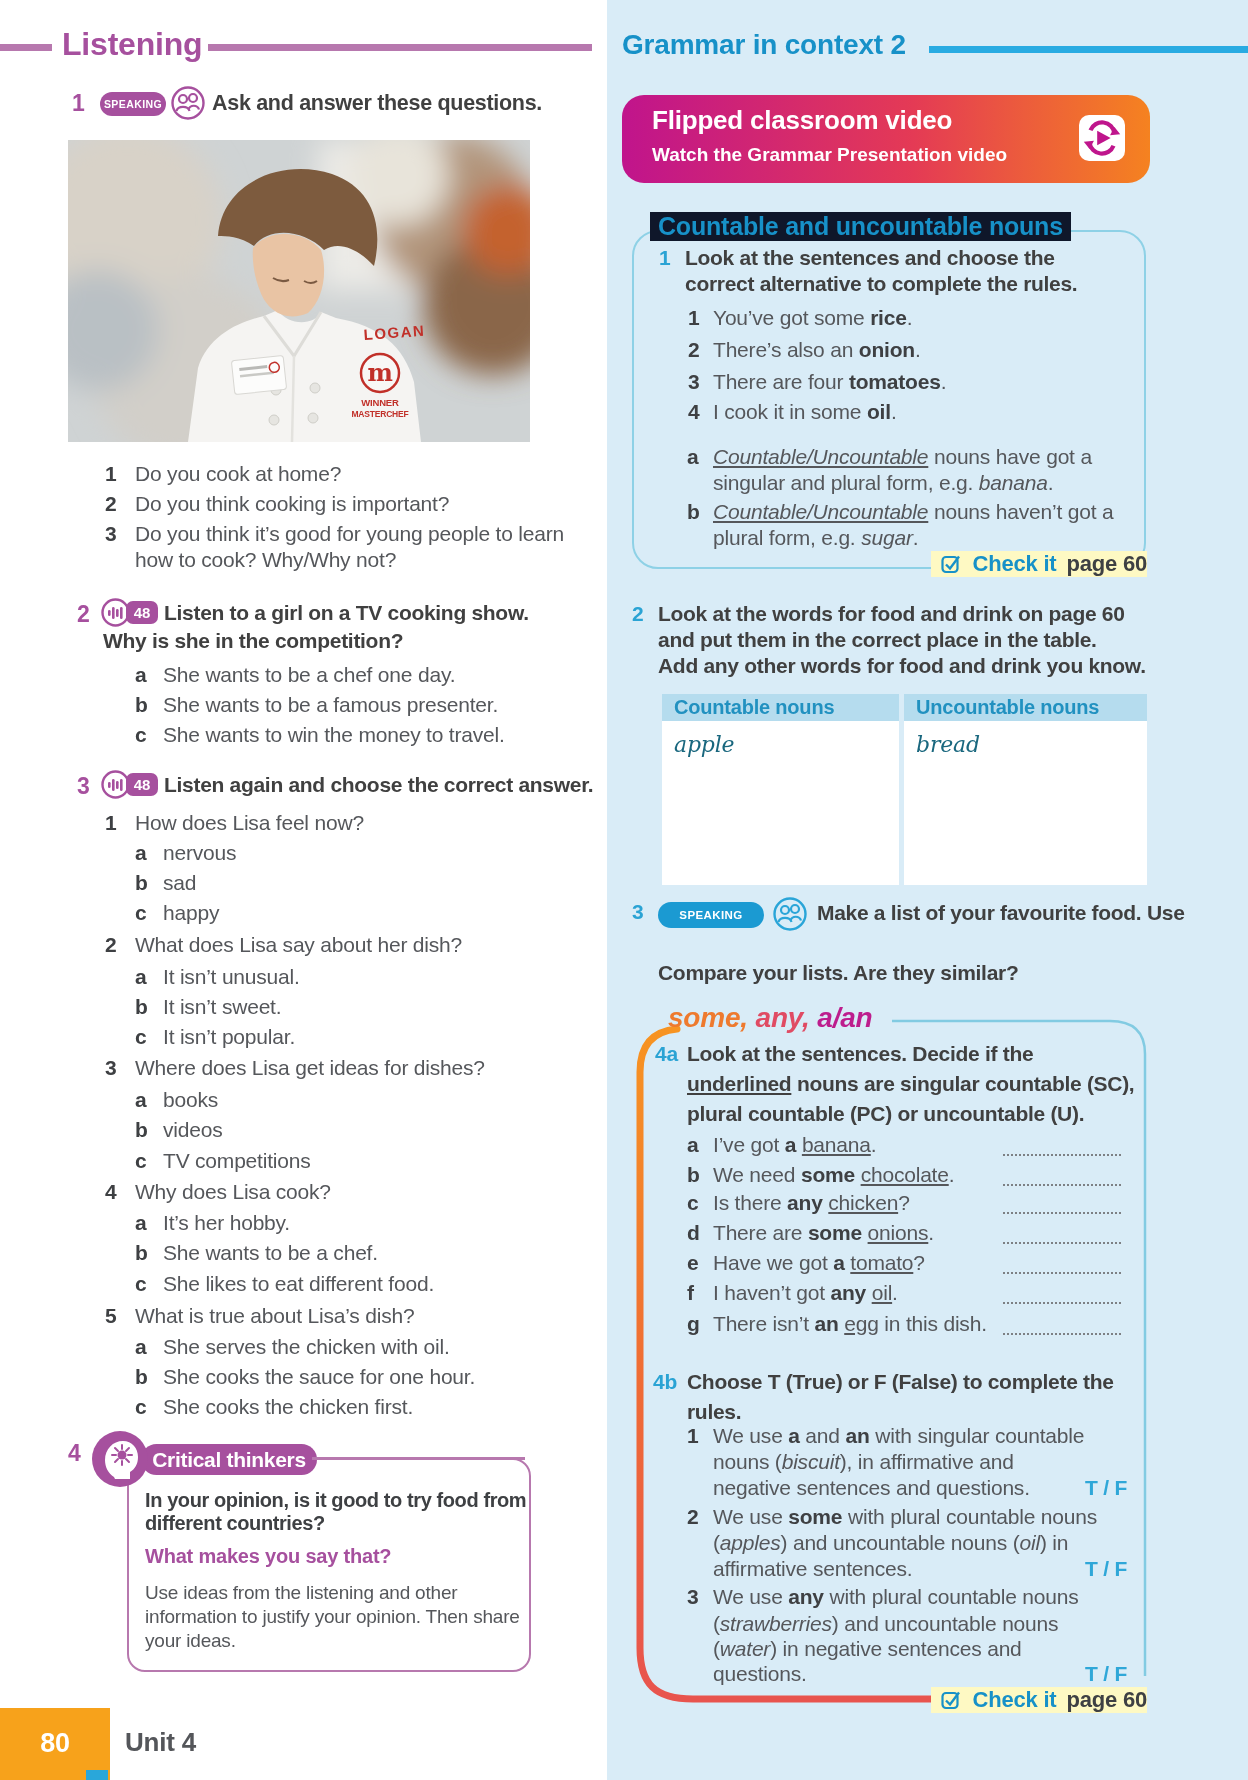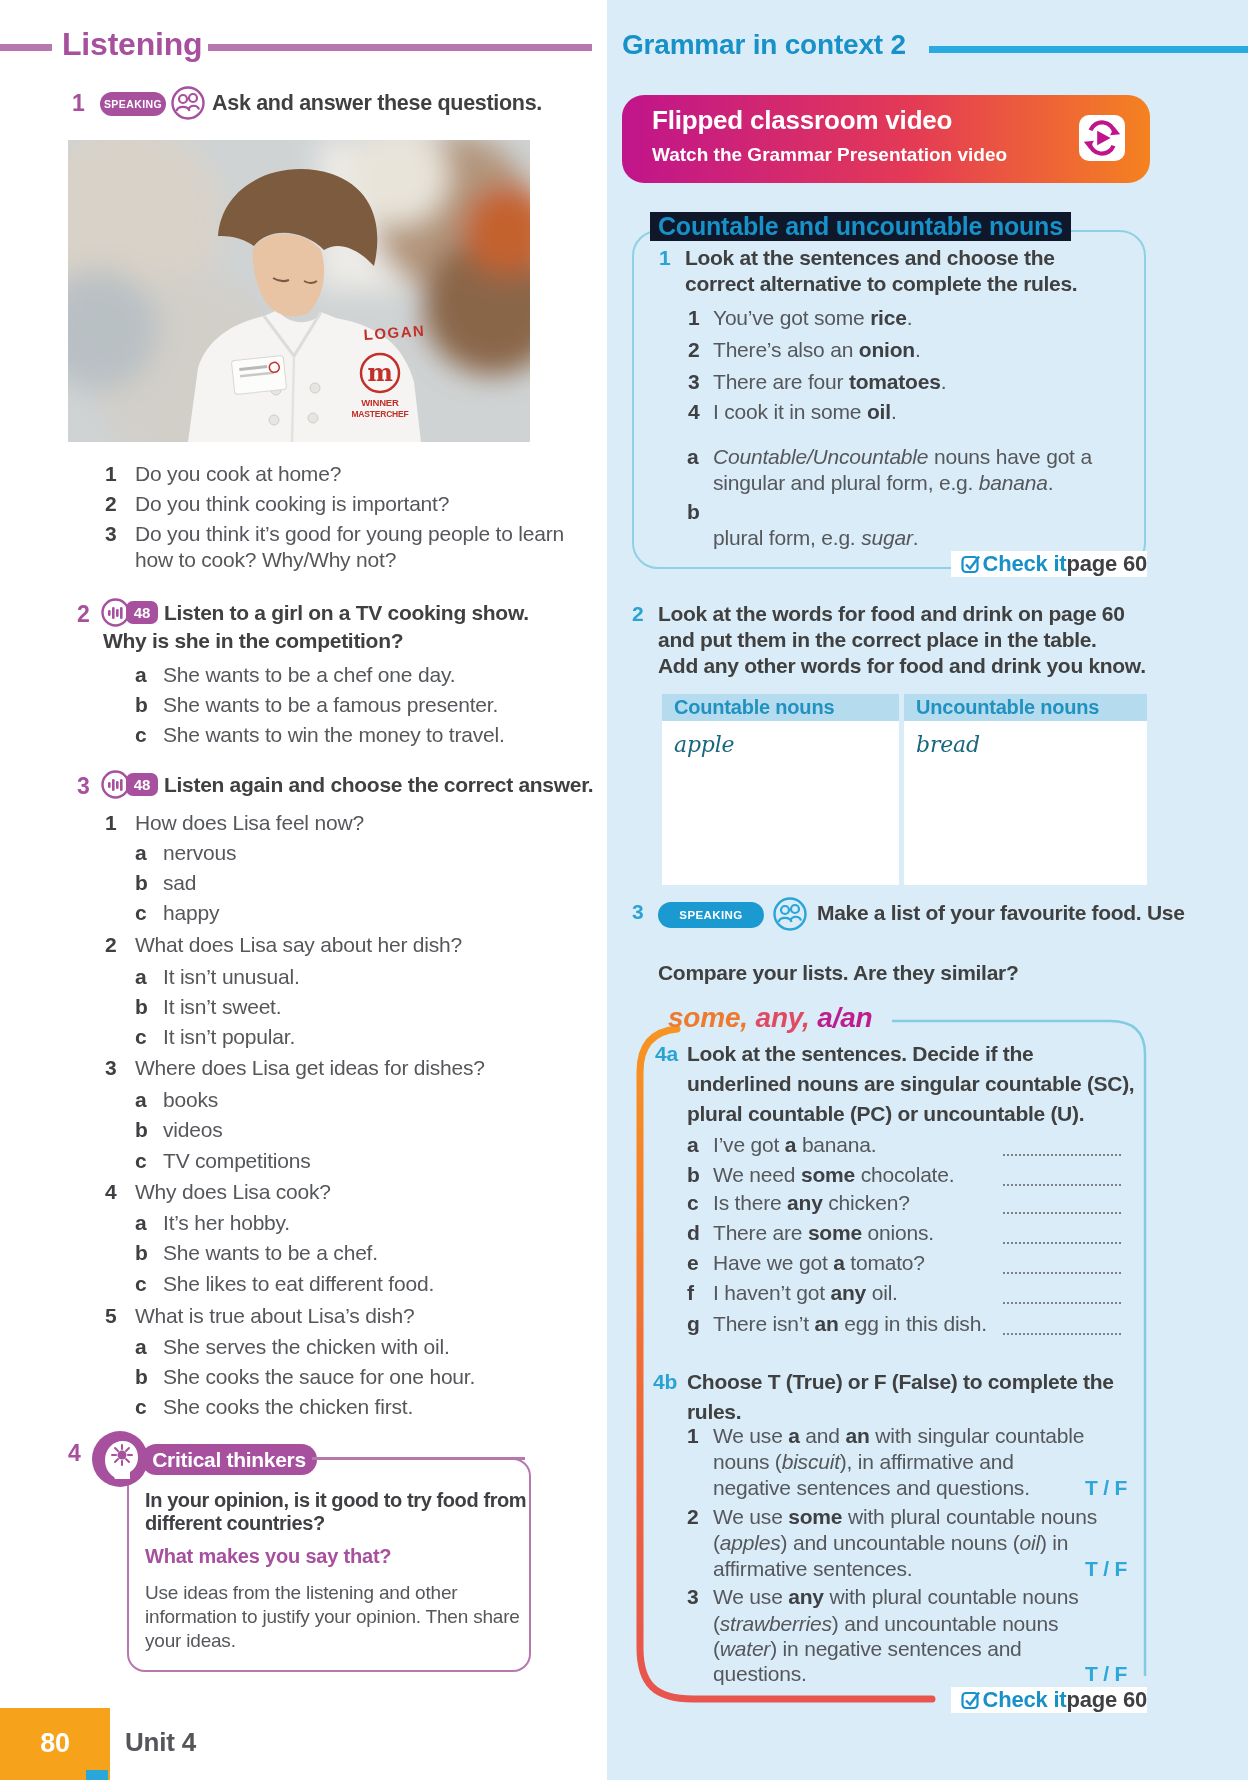--- a/index.html
+++ b/index.html
@@ -10,30 +10,30 @@
   .sm{font-size:19px;color:#55575b}
   .lead{font-size:21px;font-weight:700;color:#404040;letter-spacing:-0.3px}
   .pnum{font-size:23px;font-weight:700;color:#a6509e}
   .qnum{font-size:21px;font-weight:700;color:#3e4043}
   .letter{font-size:21px;font-weight:700;color:#3e4043}
   .tealnum{font-size:21px;font-weight:700;color:#2aa3d4}
   .tealtitle{font-weight:700;color:#1791c8}
   .purpletxt{font-weight:700;color:#a6509e}
   .rb{font-weight:700;color:#3e4043}
   .ri{font-style:italic}
-  .ru{}
+  .ru{text-decoration:underline}
   .c-orange{color:#ee7a2e}
   .c-red{color:#e04b63}
   .c-magenta{color:#bd1d8d}
   .pill{display:flex;align-items:center;justify-content:center;border-radius:13px;color:#fff;font-weight:700;font-size:11.5px;letter-spacing:.4px}
   .purple-bg{background:#a6509e}
   .blue-bg{background:#1b9ad2}
   .dots{border-bottom:2px dotted #7d8084;height:0}
   .hand{font-family:"DejaVu Serif",serif;font-style:italic;font-size:22px;color:#19677e}
-  .checkit{display:flex;align-items:center;gap:0;background:#ffffff;padding-left:10px}
+  .checkit{display:flex;align-items:center;gap:10px;background:#fef9c3;padding-left:10px}
   .checkit .ck-label{font-size:22px;font-weight:700;color:#1791c8}
   .checkit .ck-page{font-size:22px;font-weight:700;color:#3e4043}
   .tf{font-size:21px;font-weight:700;color:#2fa7d8}
   svg{display:block}
 </style>
 </head>
 <body>
 
 <div class="page">
 
@@ -69,20 +69,21 @@
     <div class="abs gray" style="left:106px;top:338px"><span>There’s also an </span><span class="rb">onion</span><span>.</span></div>
     <div class="abs qnum" style="left:81px;top:370px">3</div>
     <div class="abs gray" style="left:106px;top:370px"><span>There are four </span><span class="rb">tomatoes</span><span>.</span></div>
     <div class="abs qnum" style="left:81px;top:400px">4</div>
     <div class="abs gray" style="left:106px;top:400px"><span>I cook it in some </span><span class="rb">oil</span><span>.</span></div>
 
     <div class="abs letter" style="left:80px;top:445px">a</div>
     <div class="abs gray" style="left:106px;top:445px"><span class="ri ru">Countable/Uncountable</span><span> nouns have got a</span></div>
     <div class="abs gray" style="left:106px;top:471px"><span>singular and plural form, e.g. </span><span class="ri">banana</span><span>.</span></div>
     <div class="abs letter" style="left:80px;top:500px">b</div>
+    <div class="abs gray" style="left:106px;top:500px"><span class="ri ru">Countable/Uncountable</span><span> nouns haven’t got a</span></div>
     <div class="abs gray" style="left:106px;top:526px"><span>plural form, e.g. </span><span class="ri">sugar</span><span>.</span></div>
 
     <div class="abs checkit" style="right:101px;top:551px">
       <svg width="21" height="21" viewBox="0 0 21 21">
           <rect x="1.5" y="3" width="15" height="15" rx="3.5" fill="none" stroke="#1791c8" stroke-width="2.2"></rect>
           <path d="M5 10.5 L9 14.5 L18 2.5" fill="none" stroke="#1791c8" stroke-width="2.4"></path>
         </svg>
       <span class="ck-label">Check it</span>
       <span class="ck-page">page 60</span>
     </div>

